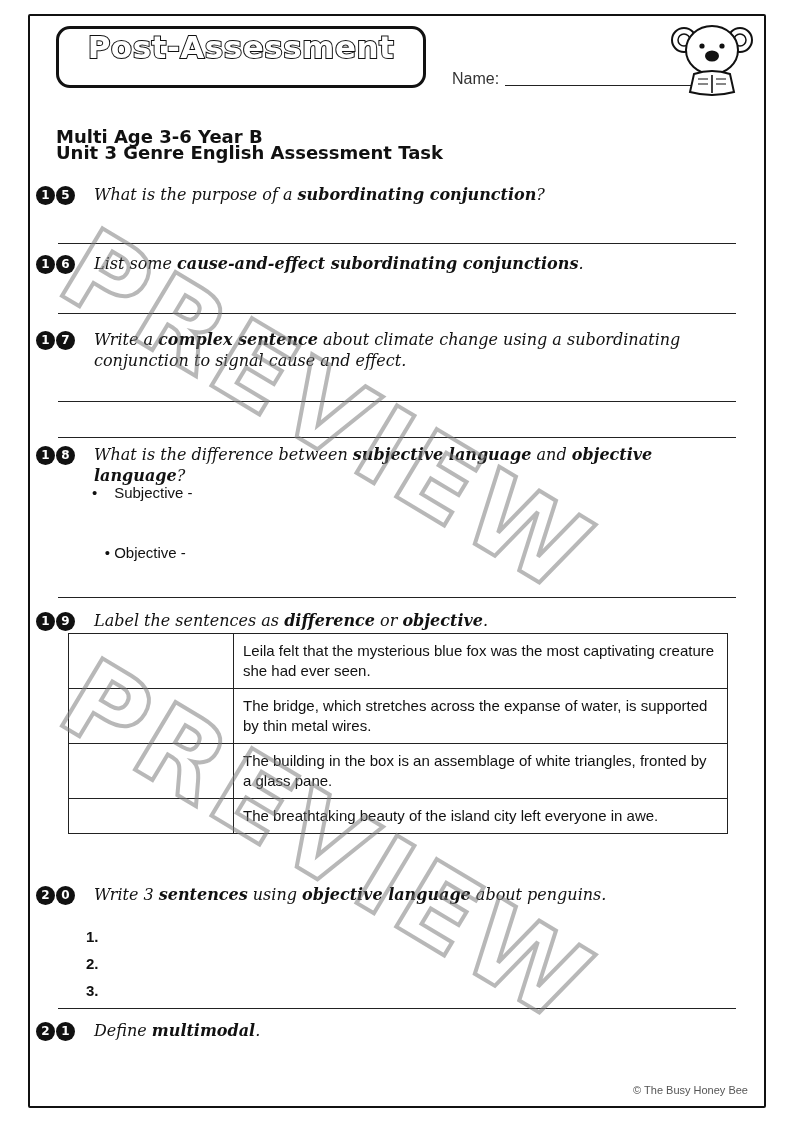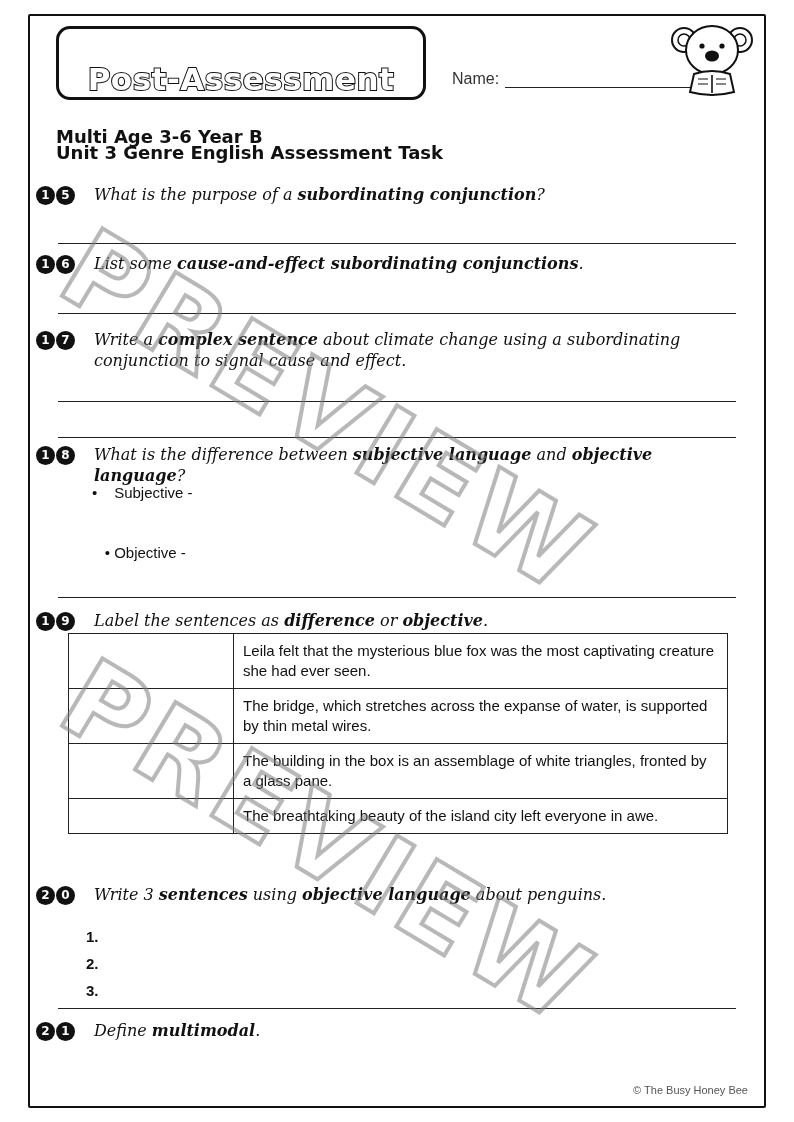--- a/index.html
+++ b/index.html
@@ -27,44 +27,44 @@
     left: 28px; top: 14px;
     width: 738px; height: 1094px;
     border: 2px solid #111;
     border-radius: 2px;
   }
 
   
   .title-badge {
     position: absolute;
     left: 56px; top: 26px;
-    width: 370px; height: 74px;
+    width: 370px; height: 62px;
     border: 3px solid #111;
     border-radius: 14px;
     background: #fff;
     display: flex;
-    align-items: flex-end;
+    align-items: flex-start;
     justify-content: center;
   }
   .title-badge span {
     font-family: "DejaVu Sans", sans-serif;
     font-size: 31px;
     font-weight: bold;
     letter-spacing: 0.5px;
     color: #fff;
     -webkit-text-stroke: 2px #111;
     paint-order: stroke fill;
   }
 
   .name-line {
     position: absolute;
     left: 452px; top: 70px;
     width: 250px;
     display: flex;
-    align-items: flex-end;
+    align-items: center;
   }
   .name-line .lbl {
     font-size: 16px;
     color: #333;
     font-family: "Liberation Sans", sans-serif;
     white-space: nowrap;
   }
   .name-line .rule {
     flex: 1;
     border-bottom: 1.5px solid #222;

